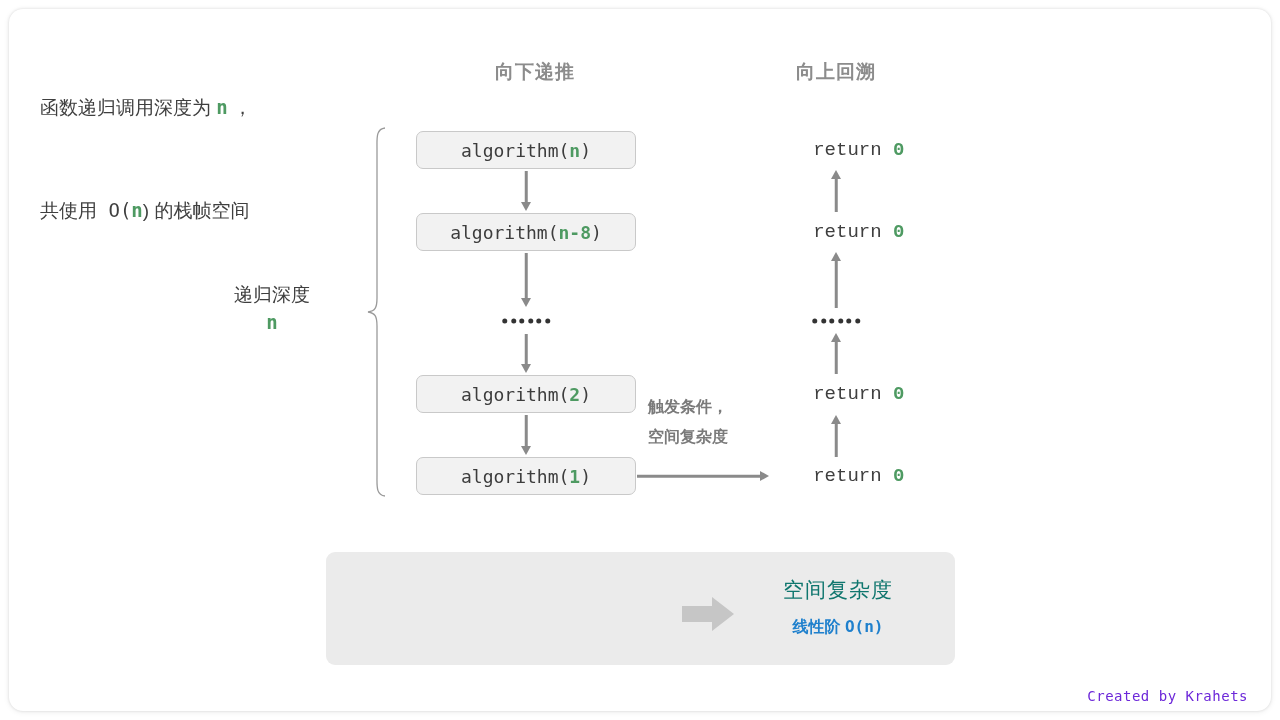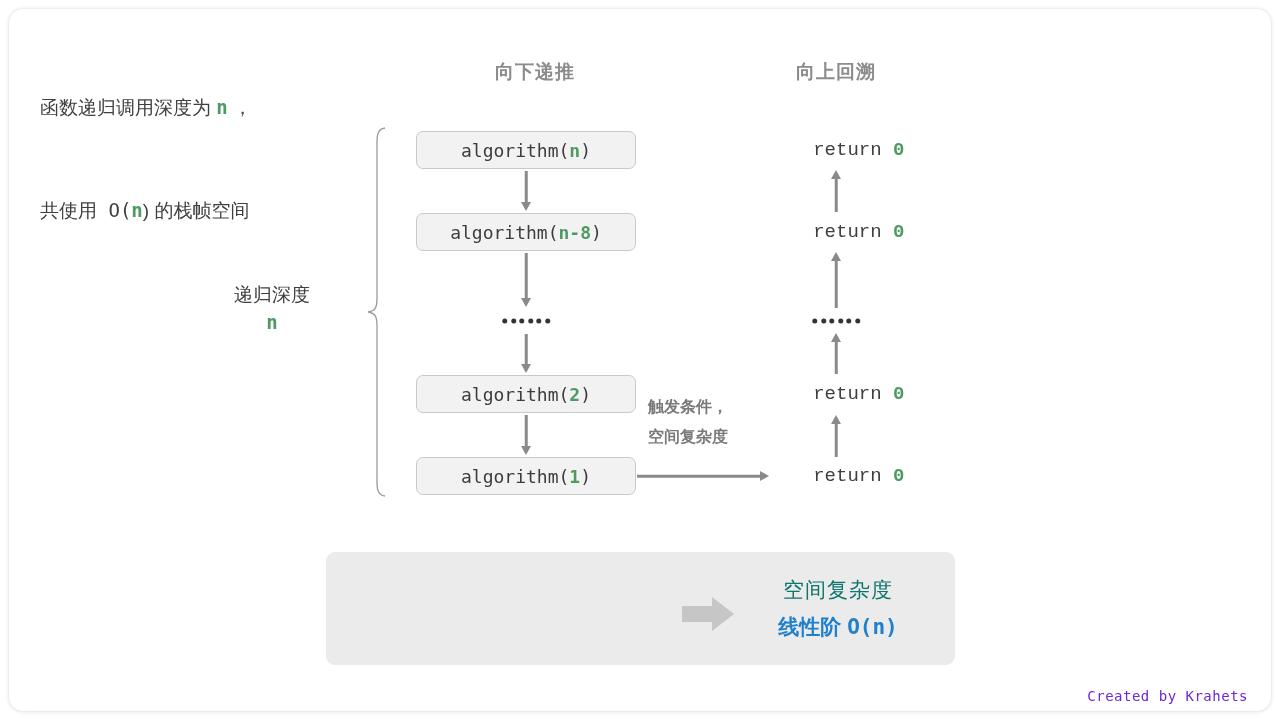--- a/index.html
+++ b/index.html
@@ -211,21 +211,21 @@
   }
   .sum-right .title {
     font-size: 21px;
     font-weight: normal;
     color: #0f766e;
     line-height: 36px;
     letter-spacing: 1px;
     text-align: center;
   }
   .sum-right .value {
-    font-size: 21px;
+    font-size: 16px;
     font-weight: bold;
     color: #1f80cd;
     line-height: 38px;
     white-space: pre;
   }
   .sum-right .value .mono {
     font-family: "DejaVu Sans Mono", "Liberation Mono", monospace;
   }
 
   #watermark {

